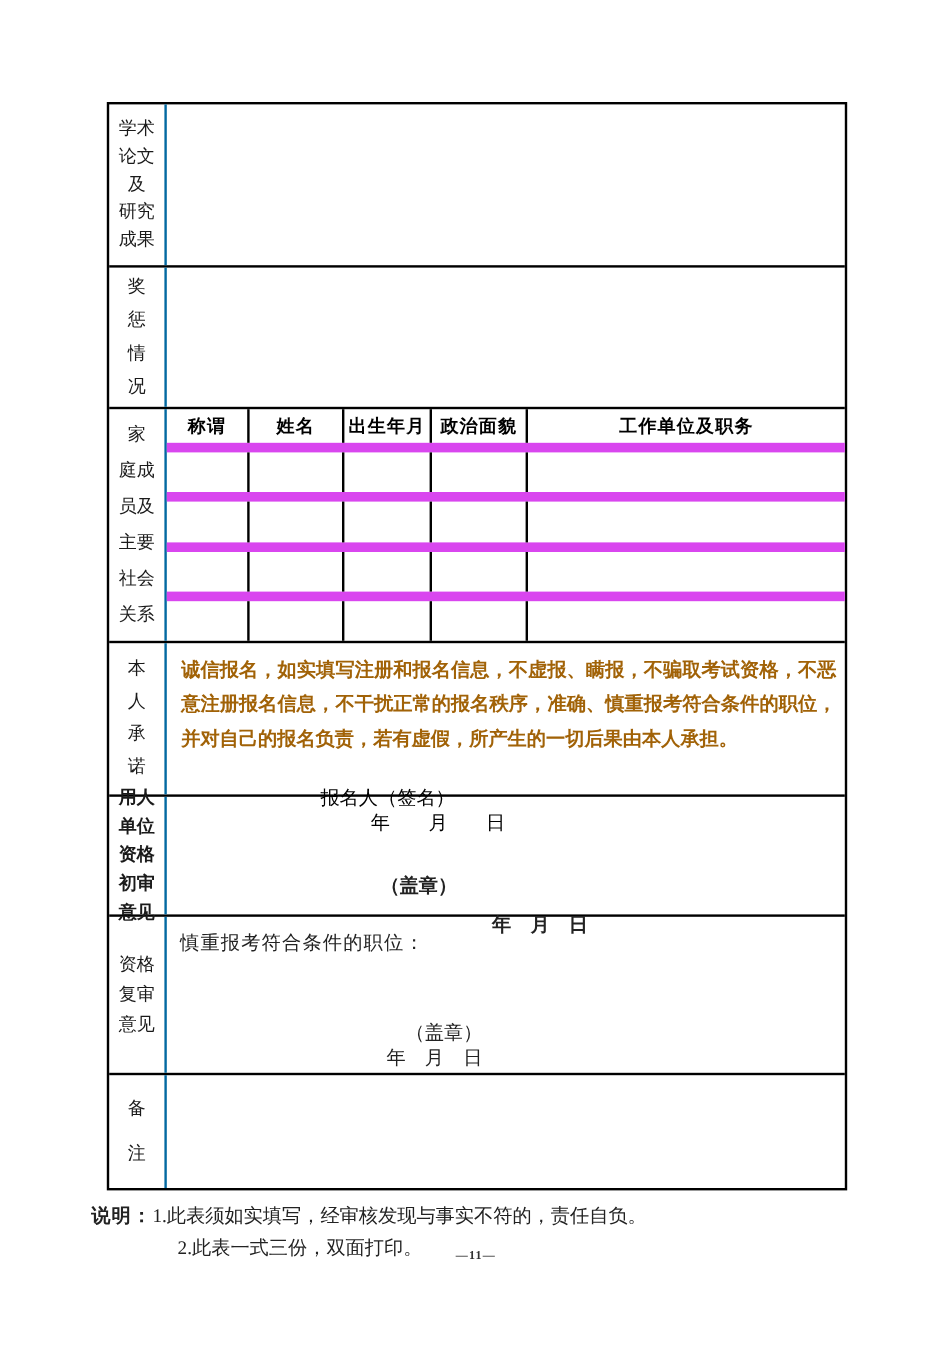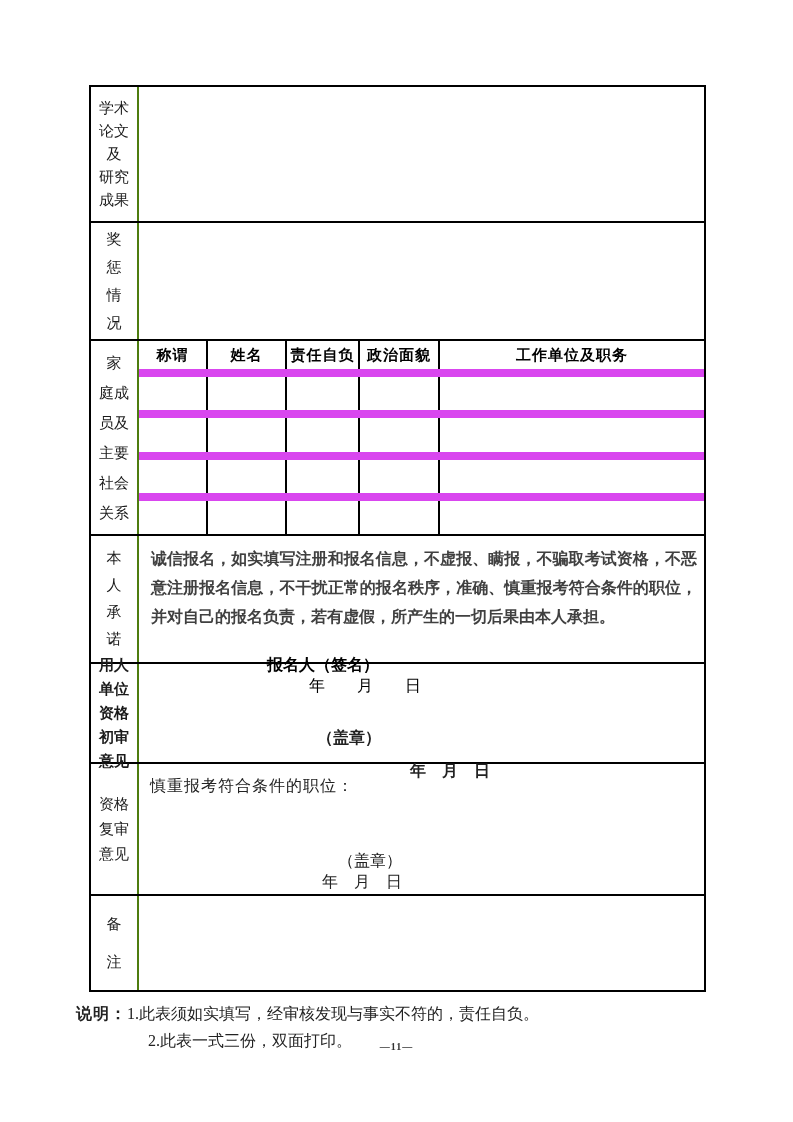--- a/index.html
+++ b/index.html
@@ -16,21 +16,21 @@
   }
   .frow { display:flex; box-sizing:border-box; border-bottom:2px solid #000; flex:0 0 auto; }
   .frow.last { border-bottom:none; flex:1 1 auto; }
   .row-academic  { height:136px; }
   .row-rewards   { height:118px; }
   .row-family    { height:195px; }
   .row-promise   { height:128px; }
   .row-initial   { height:100px;font-weight:bold; }
   .row-rereview  { height:132px; }
   .label-cell {
-    flex:0 0 48px; width:48px; border-right:2px solid #4d7c0f; box-sizing:border-box;
+    flex:0 0 48px; width:48px; border-right:2px solid #0369a1; box-sizing:border-box;
     display:flex; align-items:center; justify-content:center;
     text-align:center; white-space:pre-line; font-size:15px; color:#1a1a1a;
   }
   .lh23 { line-height:23px; } .lh28 { line-height:28px; } .lh30 { line-height:30px; }
   .lh27 { line-height:27px; } .lh24 { line-height:24px; } .lh25 { line-height:25px; }
   .lh38 { line-height:38px; }
   .content-cell { flex:1 1 auto; position:relative; box-sizing:border-box; }
 
   
   .fam-grid { display:flex; flex-direction:column; height:100%; }
@@ -41,24 +41,24 @@
               display:flex; align-items:center; justify-content:center; }
   .fam-cell.c1 { flex:0 0 69px; } .fam-cell.c2 { flex:0 0 79px; }
   .fam-cell.c3 { flex:0 0 73px; } .fam-cell.c4 { flex:0 0 80px; }
   .fam-cell.c5 { flex:1 1 auto; border-right:none; }
   .fam-row.header .fam-cell { font-weight:bold; font-size:15px; letter-spacing:1px; }
 
   
   .promise-text {
     position:absolute; left:12px; top:8px; width:546px;
     font-weight:bold; font-size:16px; line-height:29px;
-    text-align:justify; color:#404040;
+    text-align:justify; color:#a16207;
   }
   .promise-sign { position:absolute; left:88px; top:101px; font-size:16px; white-space:pre; }
-  .promise-sign .signer { font-weight:bold; }
+  .promise-sign .signer { font-weight:normal; }
   .promise-sign .date { margin-left:42px; }
 
   
   .seal, .date-line, .dept-opinion { position:absolute; font-size:16px; white-space:pre; color:#222; }
   .date-line { word-spacing:12px; }
   .row-initial .seal      { left:178px; top:64px; }
   .row-initial .date-line { left:271px; top:97px; }
   .dept-opinion           { left:11px;  top:12px; letter-spacing:1px; }
   .row-rereview .seal      { left:199px; top:87px; }
   .row-rereview .date-line { left:183px; top:108px; }
@@ -100,21 +100,21 @@
 庭成
 员及
 主要
 社会
 关系</div>
       <div class="content-cell">
         <div class="fam-grid">
           <div class="fam-row header">
             <div class="fam-cell c1">称谓</div>
             <div class="fam-cell c2">姓名</div>
-            <div class="fam-cell c3">责任自负</div>
+            <div class="fam-cell c3">出生年月</div>
             <div class="fam-cell c4">政治面貌</div>
             <div class="fam-cell c5">工作单位及职务</div>
           </div>
 
         <div class="fam-row">
               <div class="fam-cell c1"></div>
               <div class="fam-cell c2"></div>
               <div class="fam-cell c3"></div>
               <div class="fam-cell c4"></div>
               <div class="fam-cell c5"></div>

